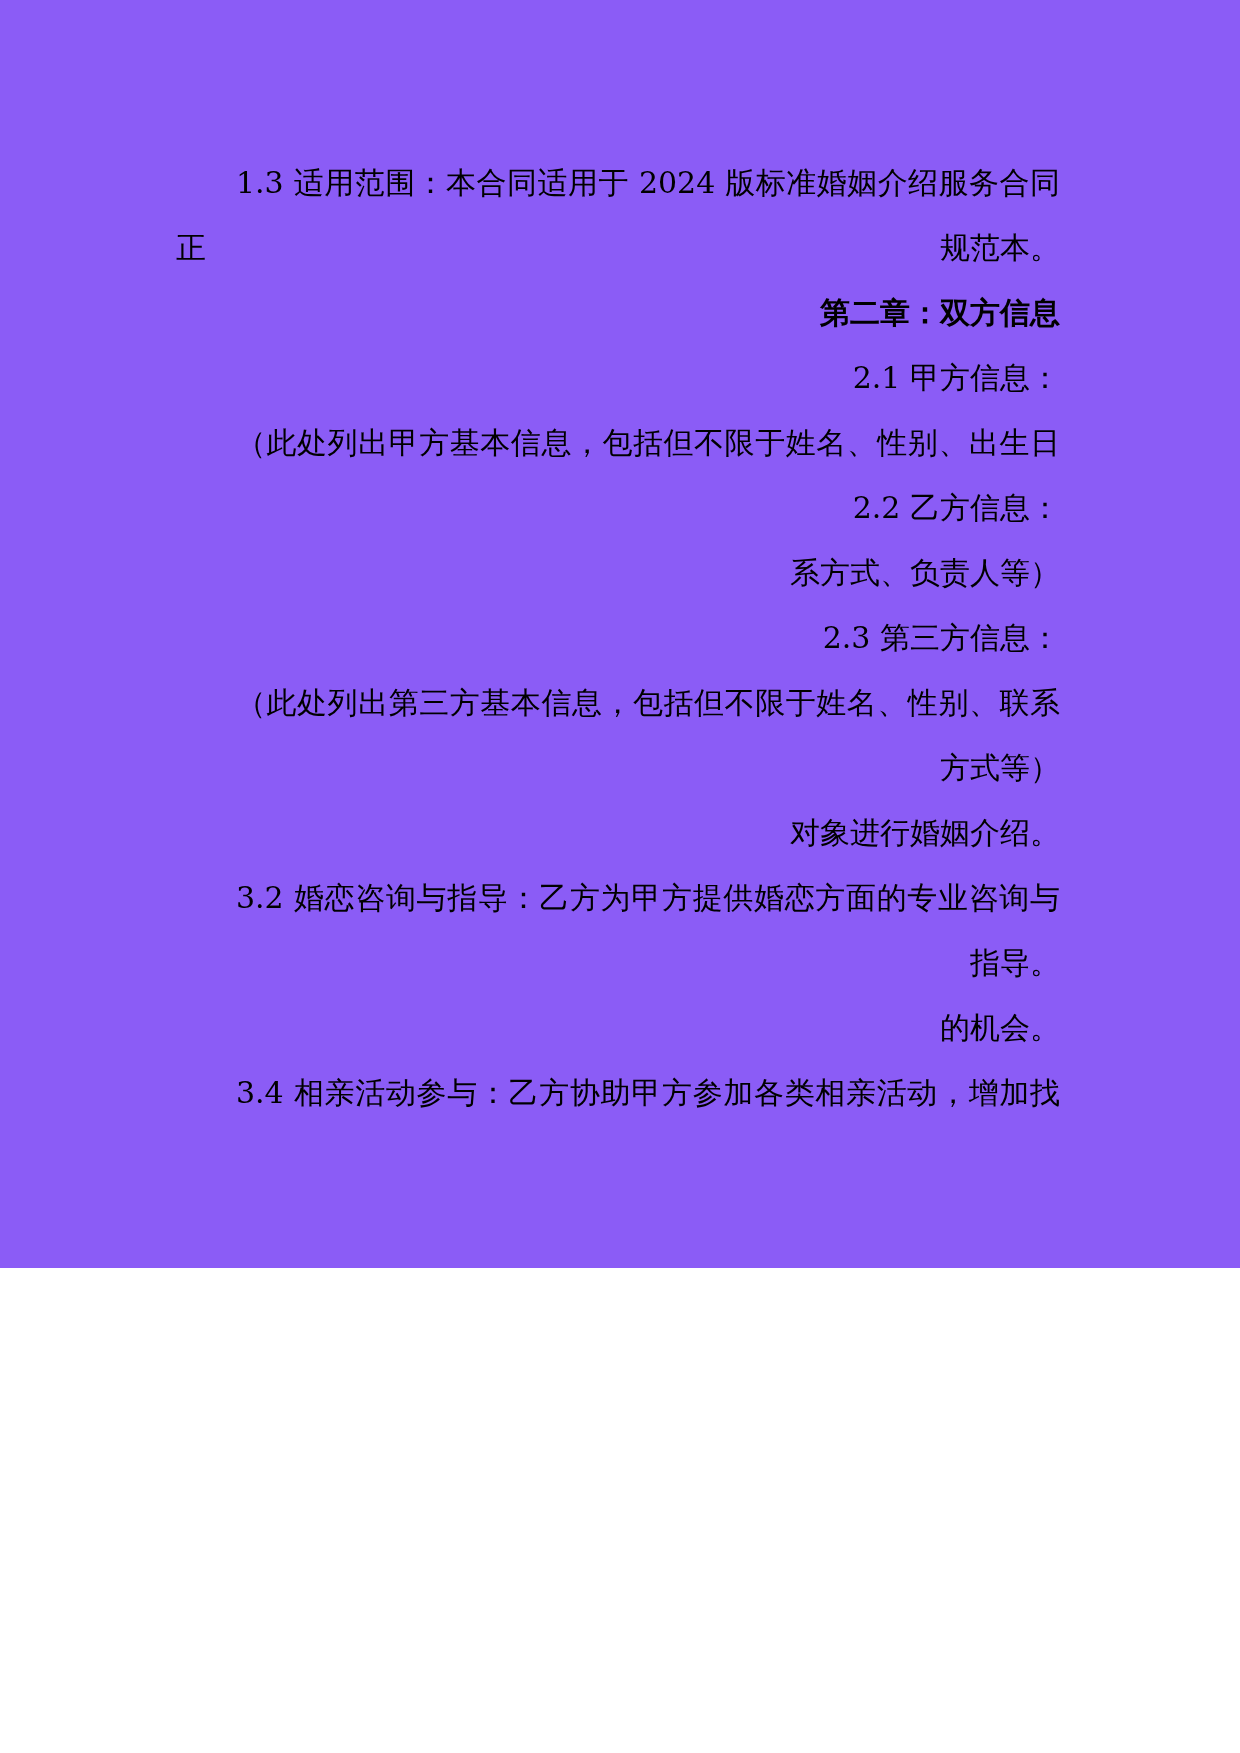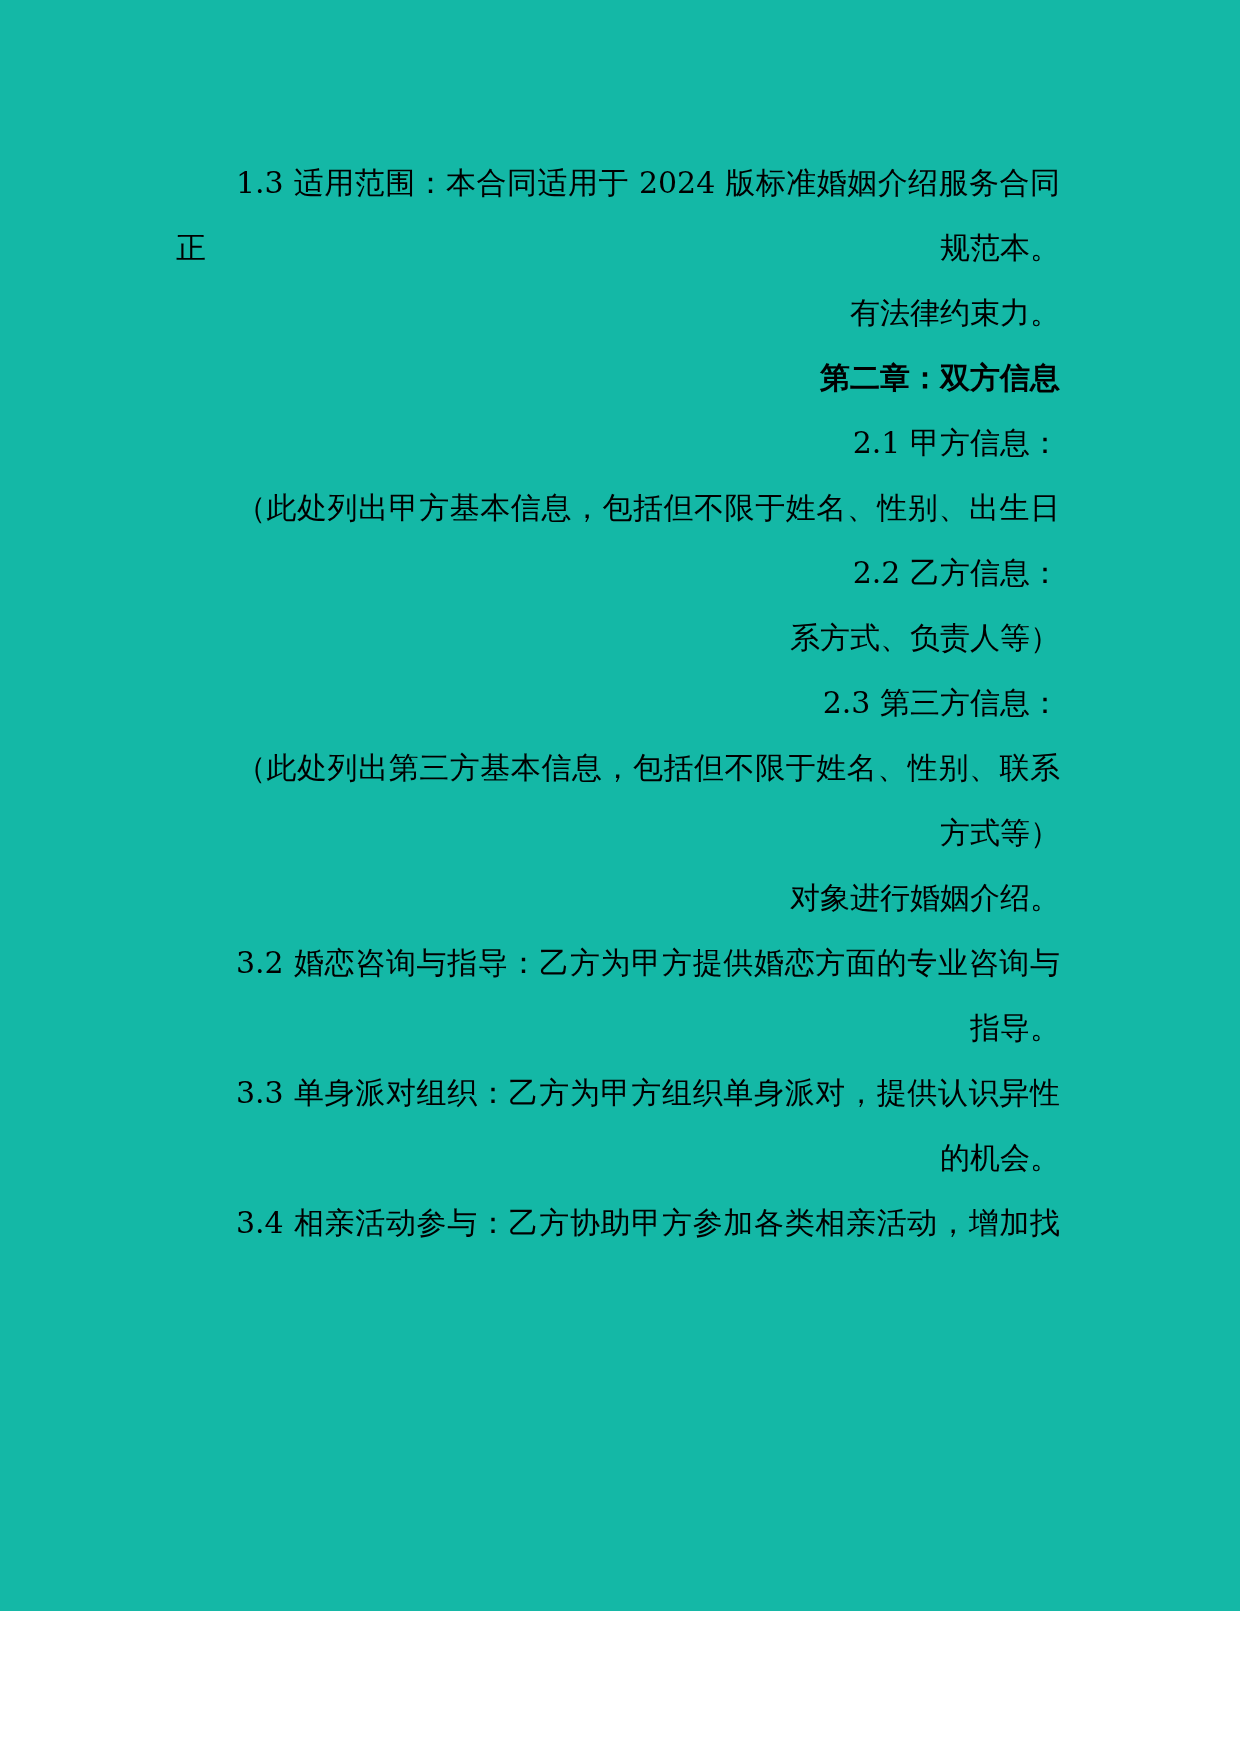--- a/index.html
+++ b/index.html
@@ -3,22 +3,22 @@
 <meta charset="utf-8">
 <style>
   html, body {
     margin: 0;
     padding: 0;
     background: #ffffff;
   }
   .page {
     position: relative;
     width: 1240px;
-    height: 1611px;
-    background: #14b8a6;
+    height: 1268px;
+    background: #8b5cf6;
     overflow: hidden;
     font-family: "DejaVu Serif", "Liberation Serif", serif;
     color: #000000;
   }
   .content {
     position: absolute;
     left: 176px;
     top: 150px;
     width: 884px;
     font-size: 30px;
@@ -48,21 +48,20 @@
 </style>
 </head>
 <body>
 
 <div class="page">
   <div class="content">
 
     <div class="line indent fill">1.3 适用范围：本合同适用于 2024 版标准婚姻介绍服务合同正</div>
     <div class="line">规范本。</div>
 
-    <div class="line">有法律约束力。</div>
 
     <div class="line indent heading">第二章：双方信息</div>
 
     <div class="line indent">2.1 甲方信息：</div>
 
     <div class="line indent fill">（此处列出甲方基本信息，包括但不限于姓名、性别、出生日</div>
 
     <div class="line indent">2.2 乙方信息：</div>
 
     <div class="line">系方式、负责人等）</div>
@@ -71,19 +70,18 @@
 
     <div class="line indent fill">（此处列出第三方基本信息，包括但不限于姓名、性别、联系</div>
     <div class="line">方式等）</div>
 
 
     <div class="line">对象进行婚姻介绍。</div>
 
     <div class="line indent fill">3.2 婚恋咨询与指导：乙方为甲方提供婚恋方面的专业咨询与</div>
     <div class="line">指导。</div>
 
-    <div class="line indent fill">3.3 单身派对组织：乙方为甲方组织单身派对，提供认识异性</div>
     <div class="line">的机会。</div>
 
     <div class="line indent fill">3.4 相亲活动参与：乙方协助甲方参加各类相亲活动，增加找</div>
 
   </div>
 </div>
 
 </body></html>

